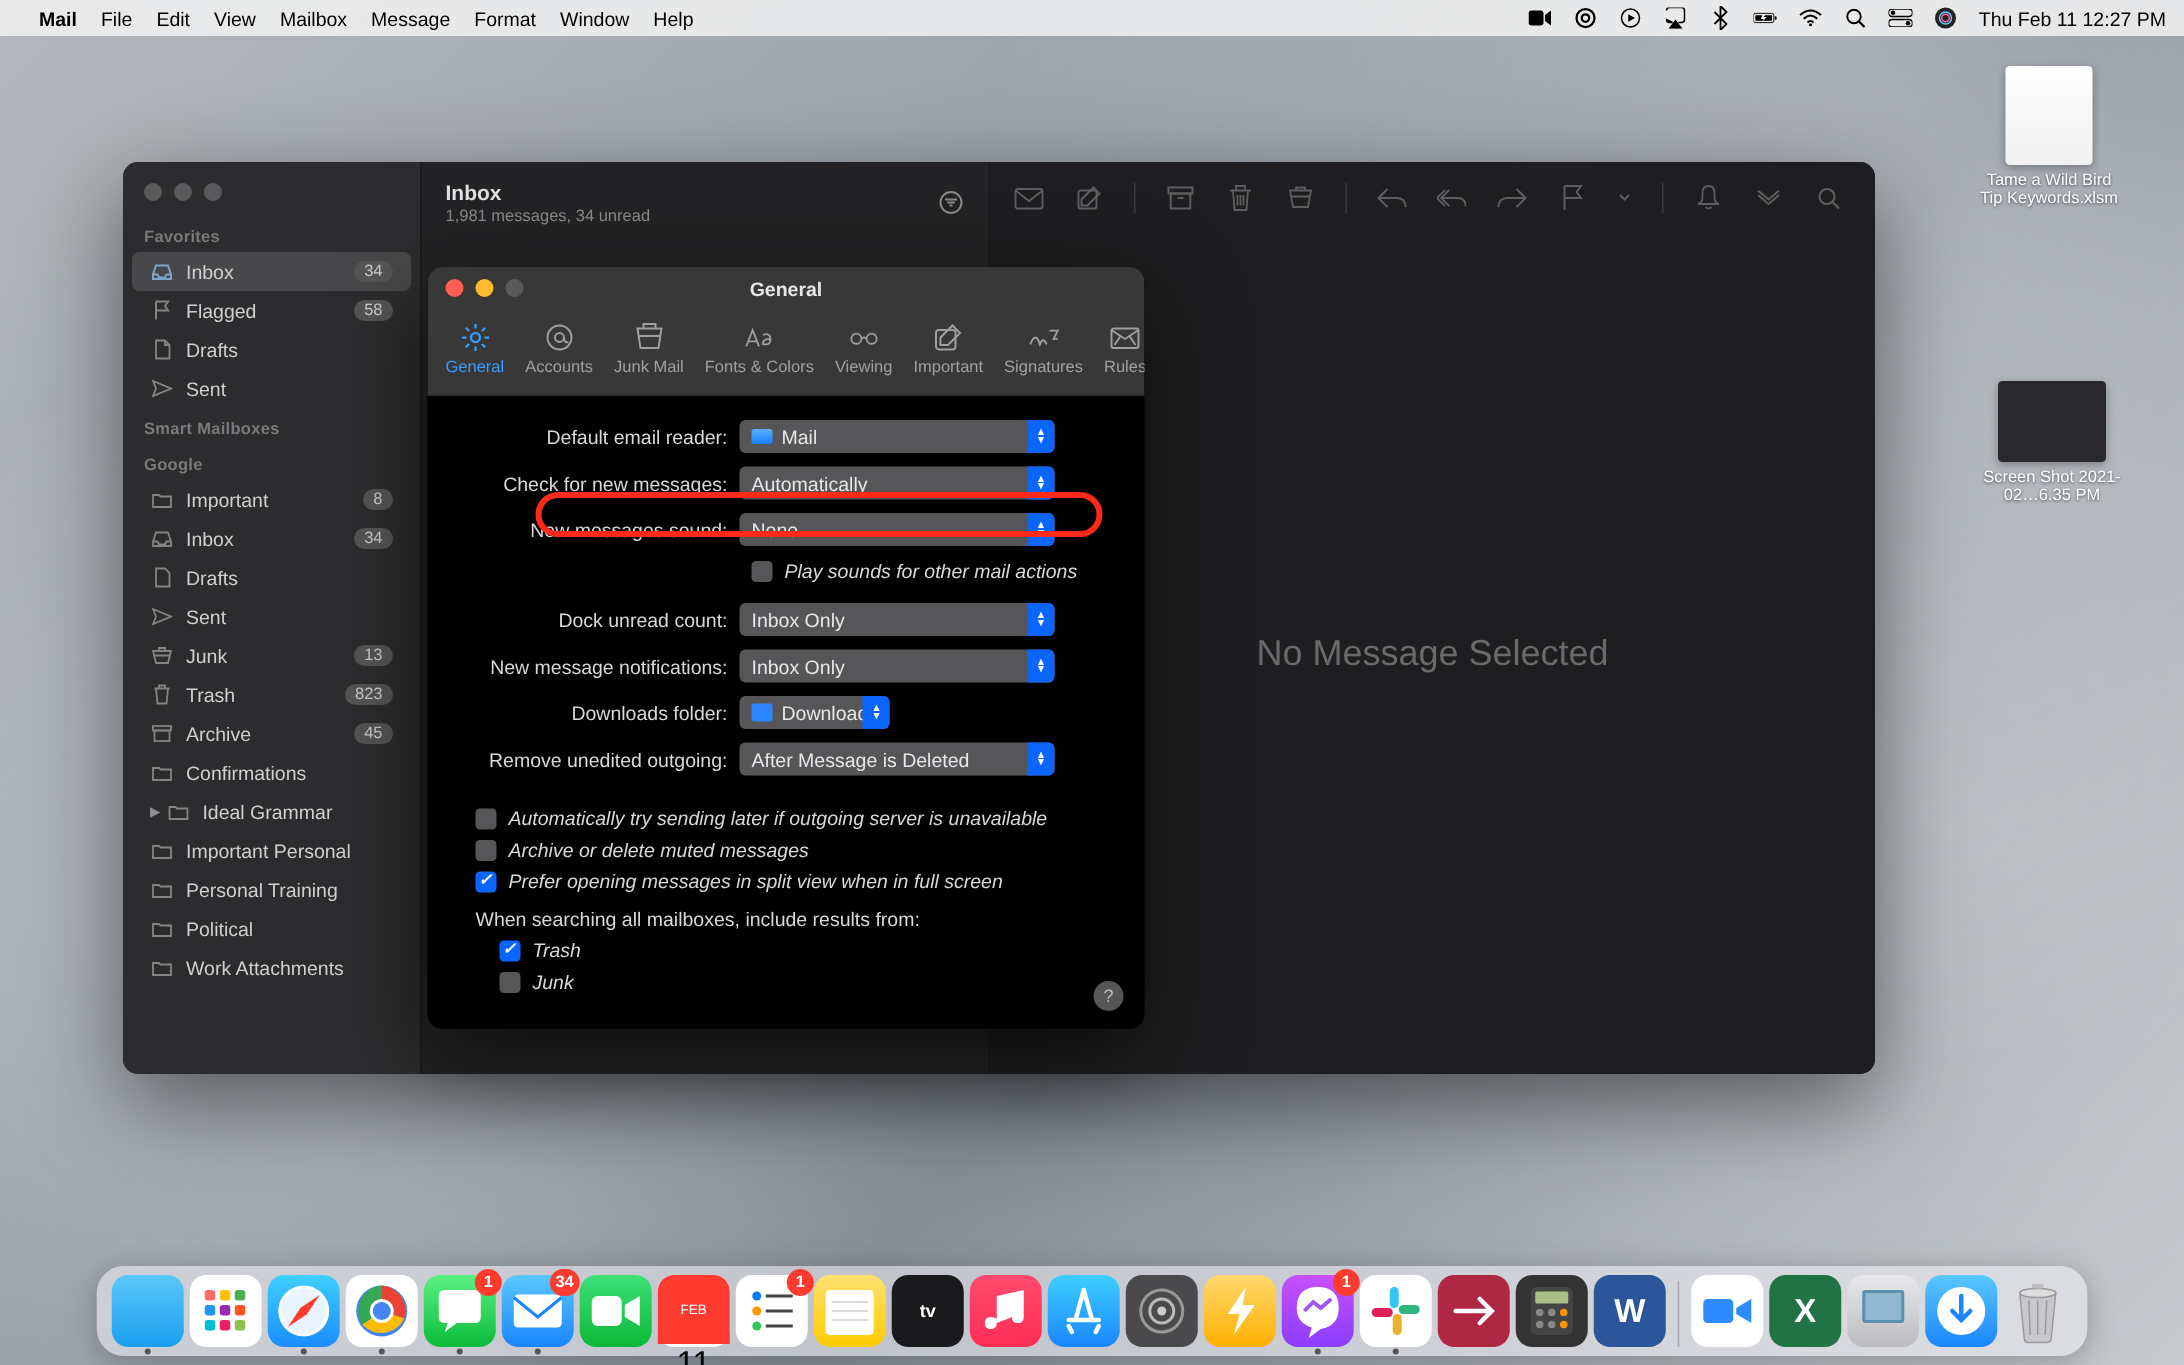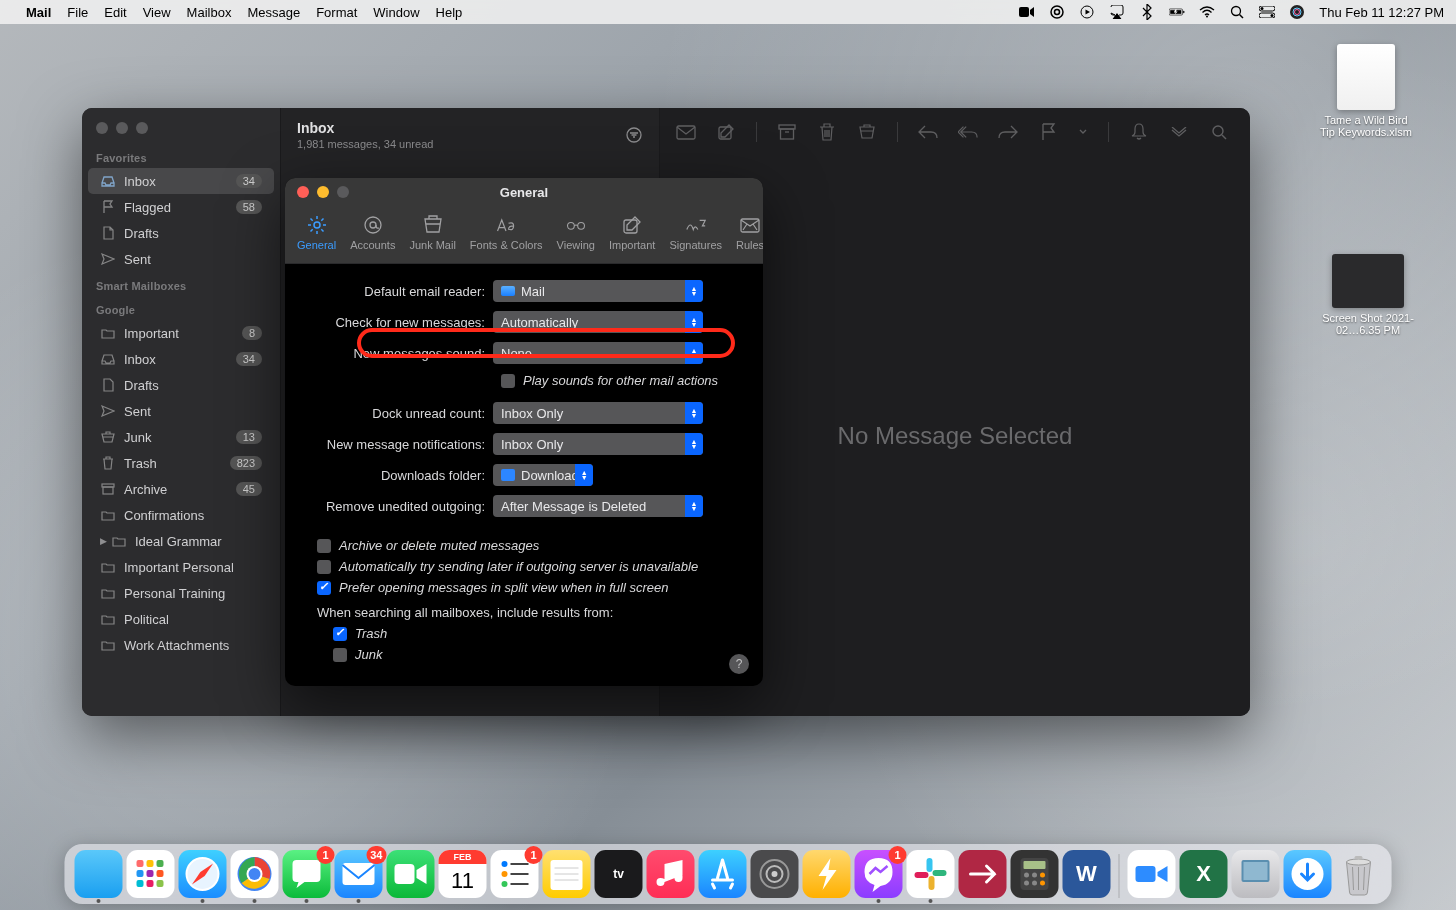--- a/index.html
+++ b/index.html
@@ -575,25 +575,25 @@
       <div class="lbl">Remove unedited outgoing:</div>
       <div class="select">
           <span>After Message is Deleted</span>
           <span class="chev">▲<br>▼</span>
         </div>
     </div>
 
     <div style="height:6px;"></div>
     <div class="checkbox-row">
         <span class="cbx"></span>
-        <span>Archive or delete muted messages</span>
+        <span>Automatically try sending later if outgoing server is unavailable</span>
       </div>
     <div class="checkbox-row">
         <span class="cbx"></span>
-        <span>Automatically try sending later if outgoing server is unavailable</span>
+        <span>Archive or delete muted messages</span>
       </div>
     <div class="checkbox-row">
         <span class="cbx checked"></span>
         <span>Prefer opening messages in split view when in full screen</span>
       </div>
 
     <div class="subhdr">When searching all mailboxes, include results from:</div>
     <div class="checkbox-row indent">
         <span class="cbx checked"></span>
         <span>Trash</span>
@@ -663,21 +663,21 @@
       <div class="badge">34</div>
       <div class="dot"></div>
     </div>
   <div class="dicn" style="background:linear-gradient(#3ce077,#0bb838);">
       <svg width="48" height="48" viewBox="0 0 48 48">
         <rect x="8" y="14" width="20" height="20" rx="4" fill="#fff"></rect>
         <path d="M30 20 L40 14 L40 34 L30 28 Z" fill="#fff"></path>
       </svg>
     </div>
   <div class="dicn" style="background:#fff; display:flex; flex-direction:column;">
-      <div style="background:#ff3b30;color:#fff;font-size:9px;font-weight:700;text-align:center;border-radius:11px 11px 0 0;padding:2px 0;">FEB</div>
+      <div style="background:#ff3b30;color:#fff;font-size:9px;font-weight:400;text-align:center;border-radius:11px 11px 0 0;padding:18px 0;">FEB</div>
       <div style="flex:1;display:flex;align-items:center;justify-content:center;font-size:22px;font-weight:400;">11</div>
     </div>
   <div class="dicn" style="background:#fff;">
       <svg width="48" height="48" viewBox="0 0 48 48">
         <circle cx="14" cy="14" r="3" fill="#007aff"></circle>
         <line x1="20" y1="14" x2="38" y2="14" stroke="#444" stroke-width="2"></line>
         <circle cx="14" cy="24" r="3" fill="#ff9500"></circle>
         <line x1="20" y1="24" x2="38" y2="24" stroke="#444" stroke-width="2"></line>
         <circle cx="14" cy="34" r="3" fill="#34c759"></circle>
         <line x1="20" y1="34" x2="38" y2="34" stroke="#444" stroke-width="2"></line>

